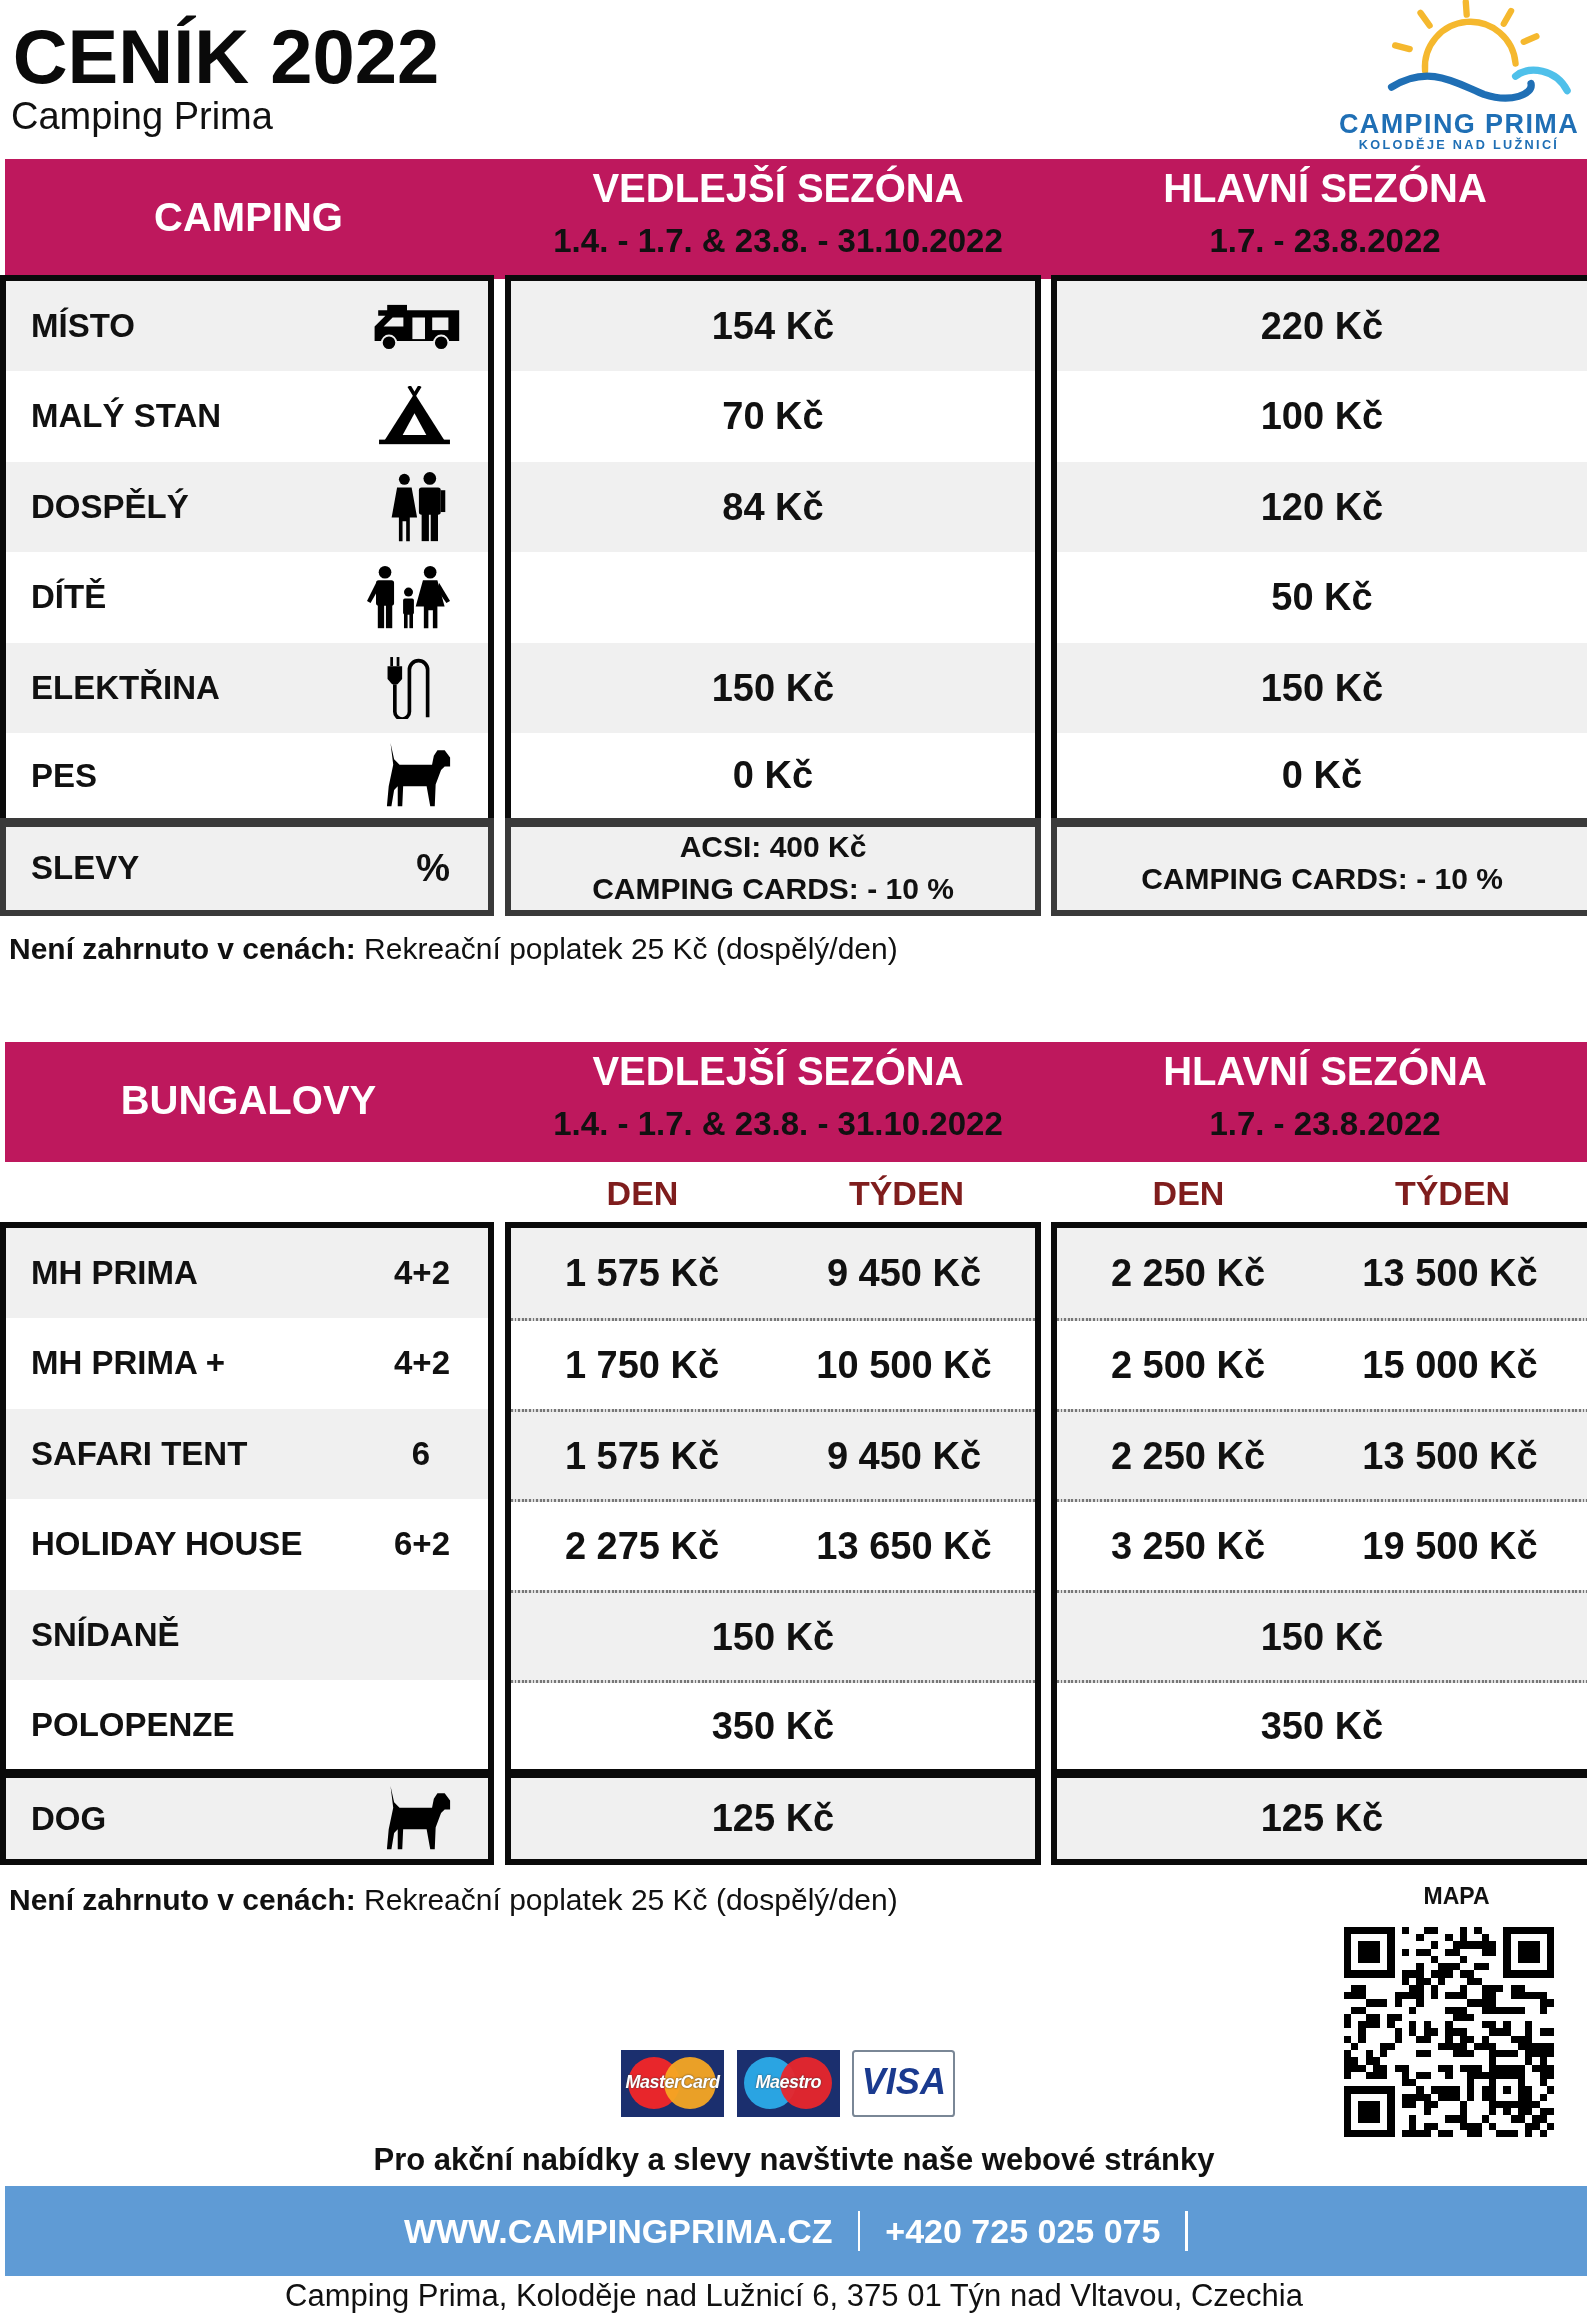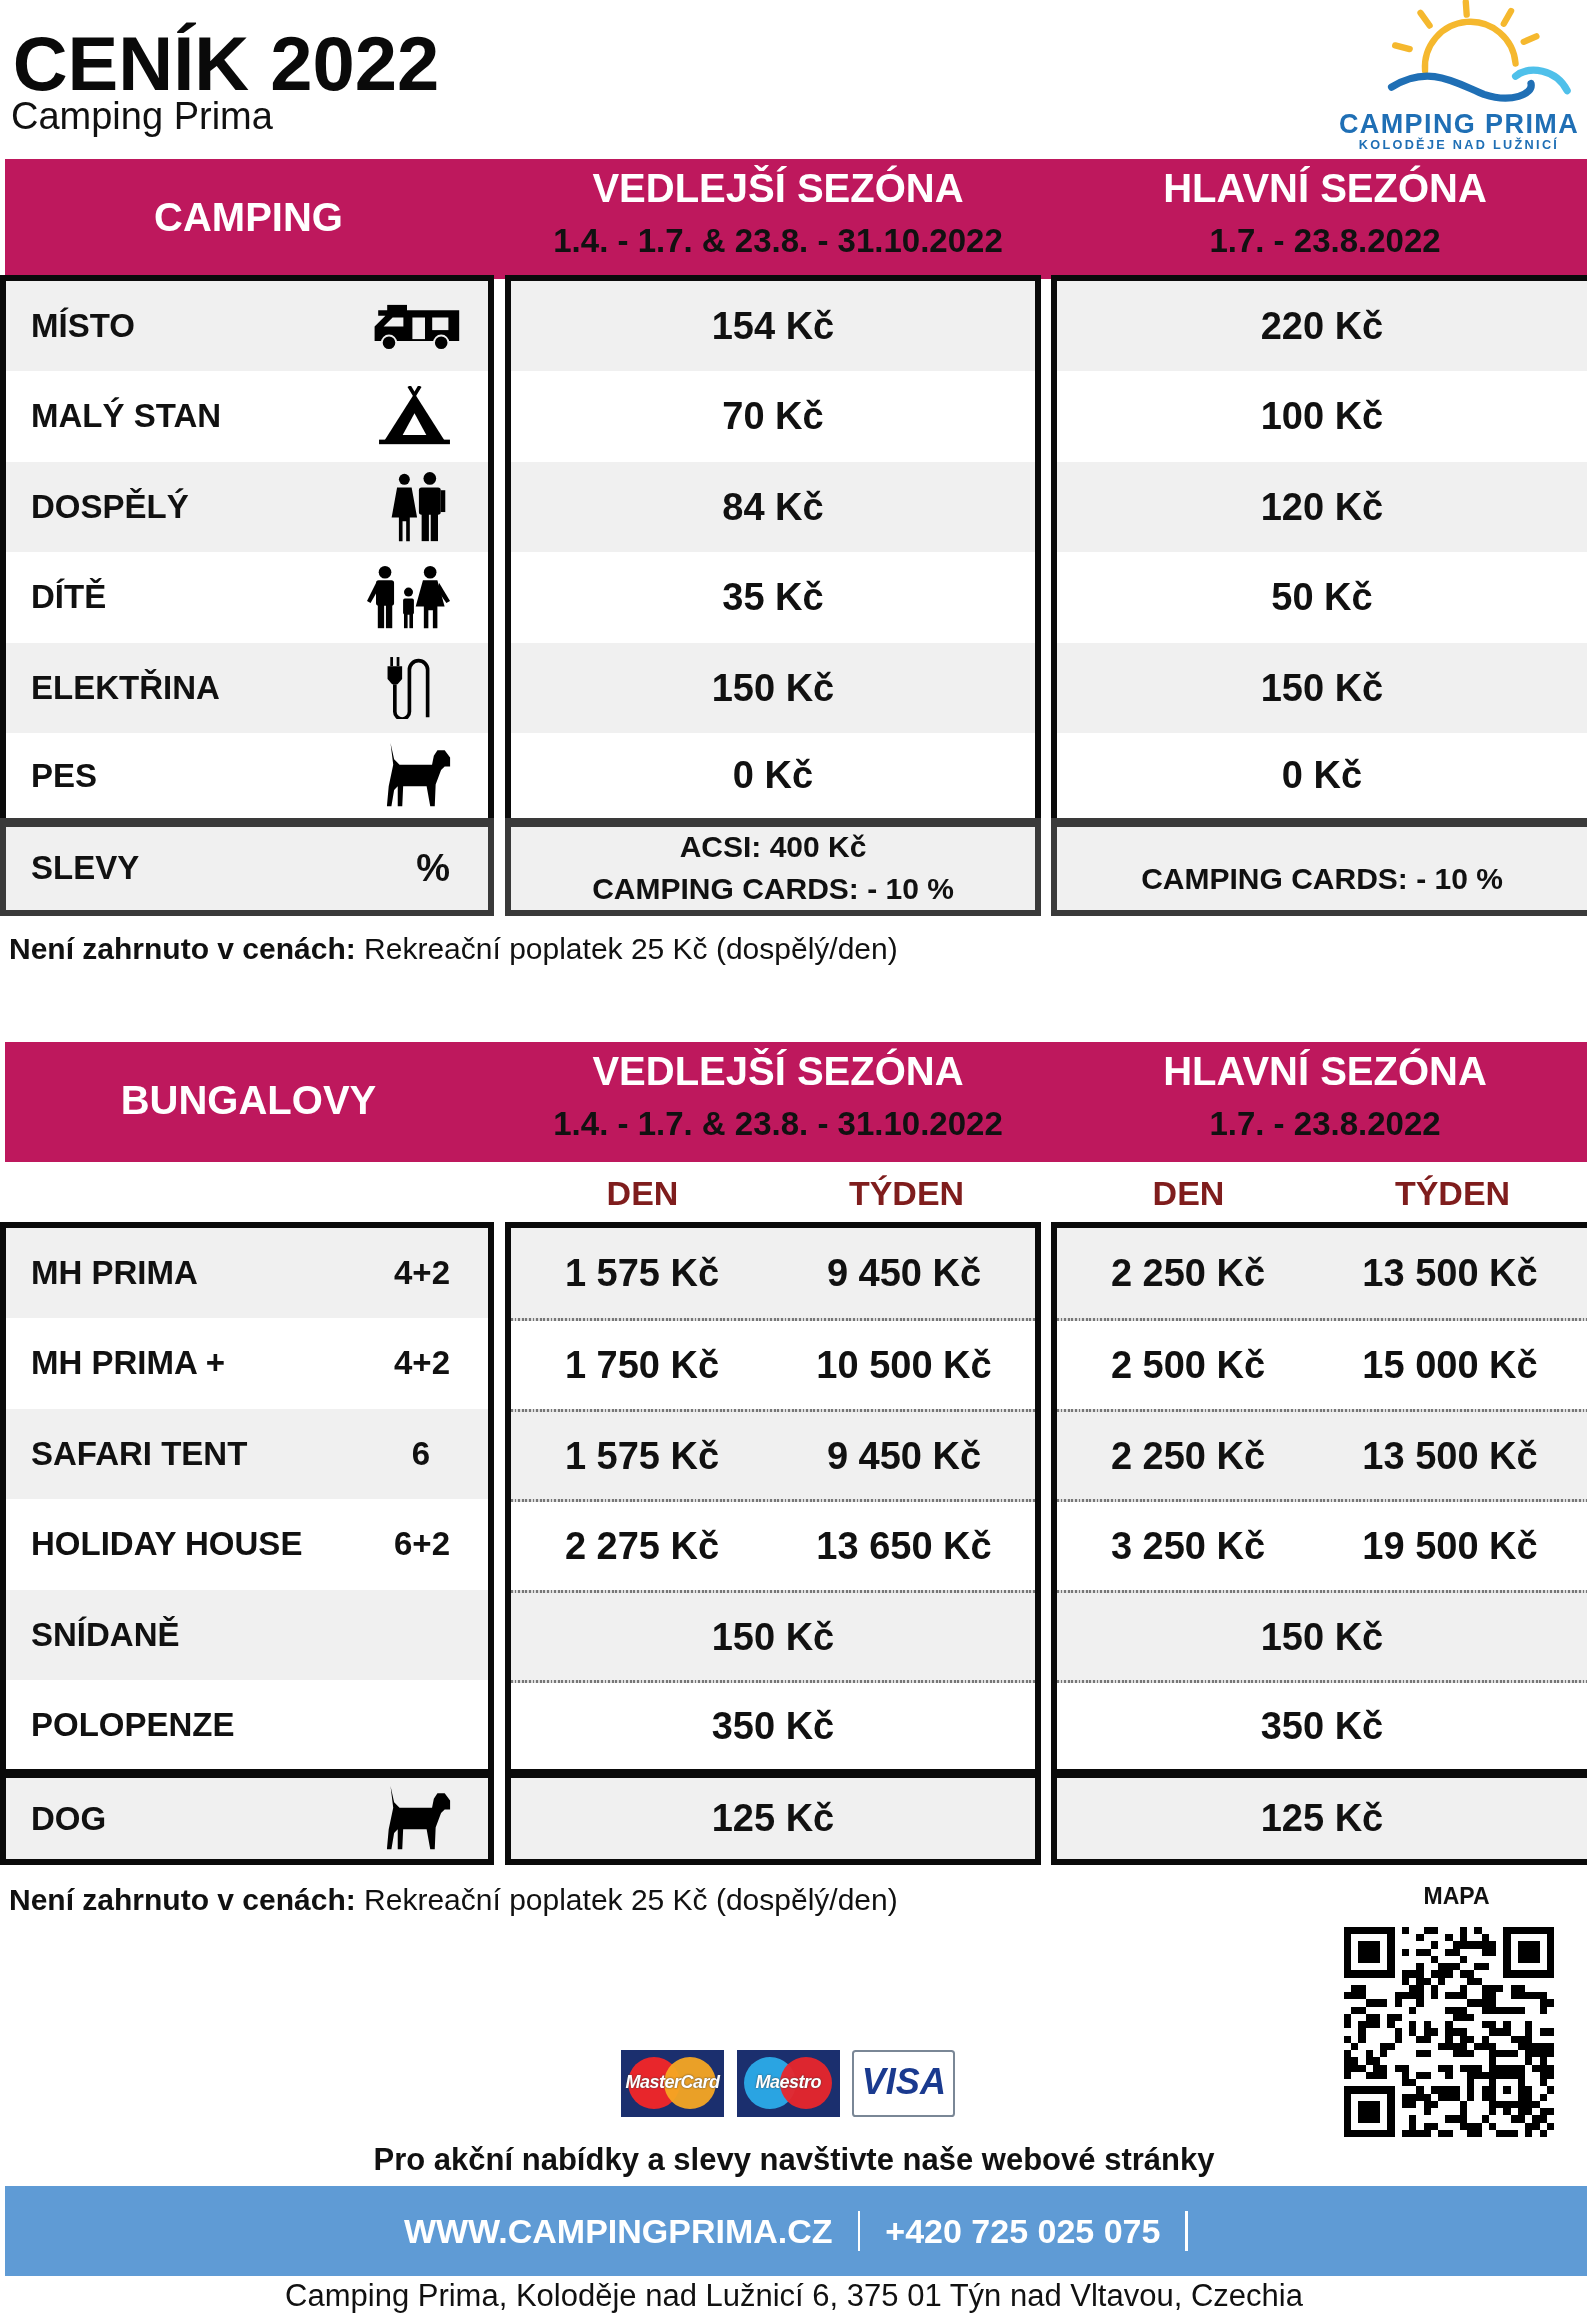--- a/index.html
+++ b/index.html
@@ -1,21 +1,21 @@
 <!DOCTYPE html>
 <html style="font-size:14.5px"><head>
 <meta charset="utf-8">
 <style>
   * { box-sizing: border-box; margin: 0; padding: 0; }
   html, body { width: 1588px; height: 2316px; background: #ffffff; overflow: hidden; }
   body { position: relative; font-family: "Liberation Sans", "DejaVu Sans", sans-serif; color: #111; }
   .abs { position: absolute; }
 
   
-  .title { left: 12.7px; top: 20px; font-size: 76px; font-weight: 700; letter-spacing: 0px; line-height: 87px; color: #0a0a0a; }
+  .title { left: 12.7px; top: 13px; font-size: 76px; font-weight: 700; letter-spacing: 0px; line-height: 87px; color: #0a0a0a; }
   .subtitle { left: 11px; top: 94px; font-size: 38px; line-height: 45px; color: #111; }
 
   
   .logo { left: 1330px; top: 0px; width: 258px; height: 154px; }
   .logo-name { position: absolute; left: 0; top: 109px; width: 258px; text-align: center; font-size: 27px; font-weight: 700; color: #1f6fb5; letter-spacing: 1.4px; }
   .logo-sub { position: absolute; left: 0; top: 138px; width: 258px; text-align: center; font-size: 12.7px; font-weight: 700; color: #1f6fb5; letter-spacing: 2.3px; }
 
   
   .hbar { left: 4.5px; width: 1583px; height: 120px; background: #be185d; }
   .hbar .cat { position: absolute; left: 0; width: 488px; top: 0; height: 116px; display: flex; align-items: center; justify-content: center; font-size: 40px; font-weight: 700; color: #fff; }
@@ -180,23 +180,20 @@
 
 <div class="abs box" style="left:505px; top:275px; width:536px; height:550px;">
   <div class="row gray" style="top:0; height:90px;">
       <span class="price">154 Kč</span>
     </div>
   <div class="row" style="top:90px; height:90px;">
       <span class="price">70 Kč</span>
     </div>
   <div class="row gray" style="top:181px; height:90px;">
       <span class="price">84 Kč</span>
-    </div>
-  <div class="row" style="top:271px; height:90px;">
-      <span class="price">35 Kč</span>
     </div>
   <div class="row gray" style="top:362px; height:90px;">
       <span class="price">150 Kč</span>
     </div>
   <div class="row" style="top:452px; height:85px;">
       <span class="price">0 Kč</span>
     </div>
 </div>
 <div class="abs box slevy-box" style="left:505px; top:818px; width:536px; height:98px; border-top-width:9px; background:#f0f0f0;">
   <div class="row" style="top:0; height:82px; flex-direction:column; justify-content:center;">

